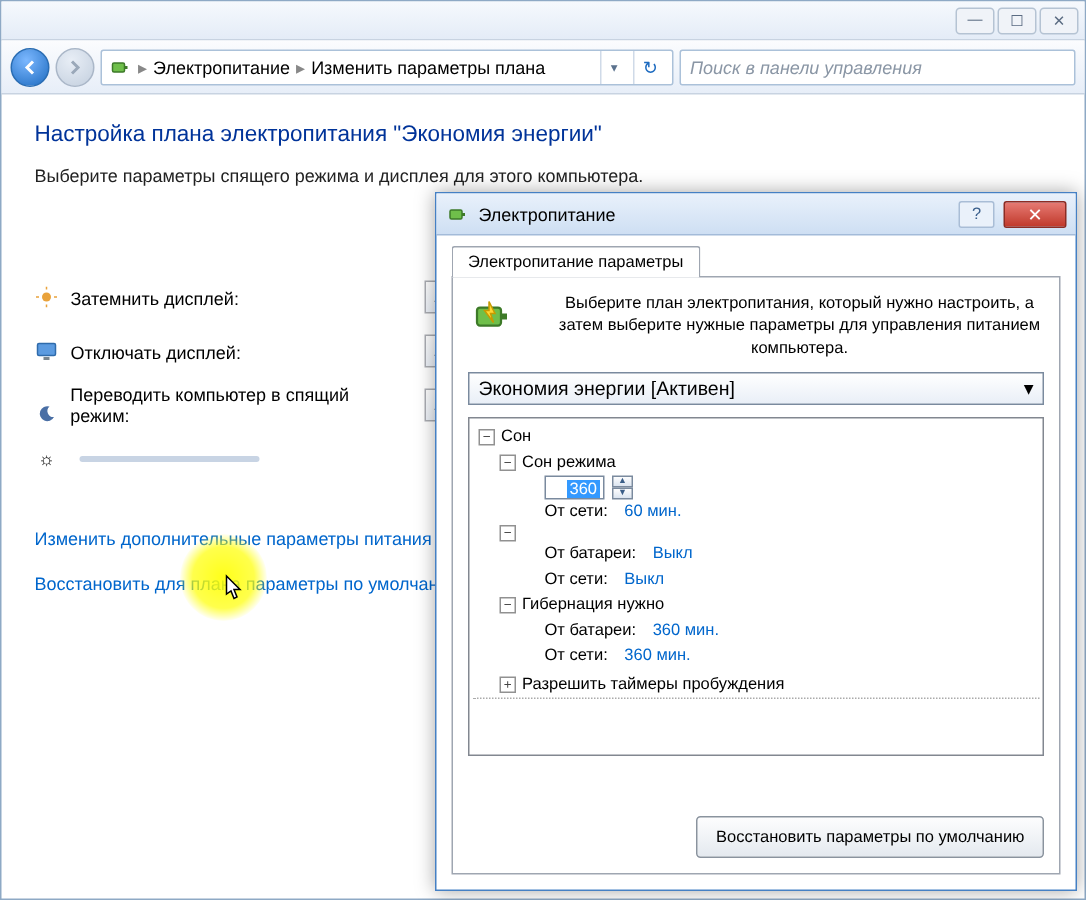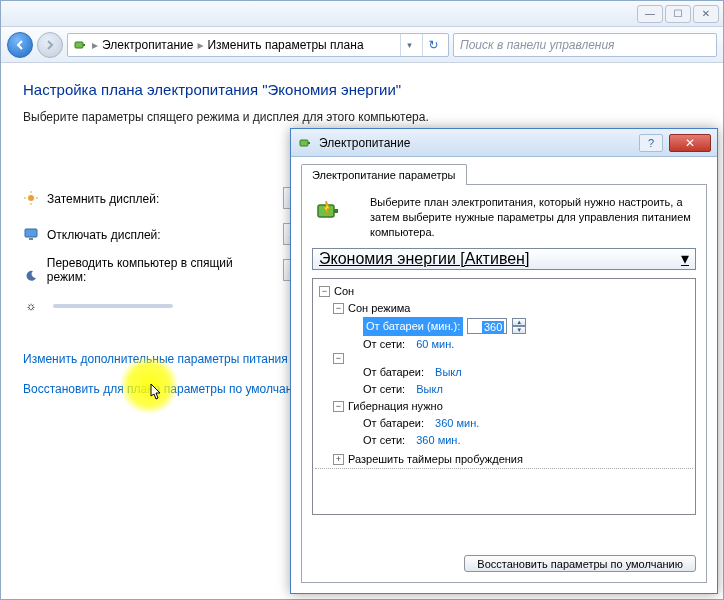--- a/index.html
+++ b/index.html
@@ -35,38 +35,38 @@
 
 .dlg { position: absolute; left: 290px; top: 128px; width: 428px; height: 466px; border: 1px solid #4580c4; box-shadow: 0 0 12px rgba(0,0,0,0.35); background: #fff; }
 .dlg-title { height: 28px; background: linear-gradient(#e9f1fb, #cedff3); display:flex; align-items:center; padding:0 6px; gap:6px; font-size:12px; border-bottom:1px solid #a3bbd9; }
 .dlg-title .spacer { flex:1; }
 .dlg-title .help { width:24px; height:18px; border:1px solid #a9bdd6; background:#eaf1fa; display:flex;align-items:center;justify-content:center; font-size:11px; color:#3a5f8c; border-radius:2px;}
 .dlg-title .close { width:42px; height:18px; background:linear-gradient(#e67a73,#c0392b); border:1px solid #8c2c24; color:#fff; display:flex;align-items:center;justify-content:center; font-size:12px; border-radius:2px;}
 .dlg-body { padding: 6px 10px 10px 10px; height:calc(100% - 28px); display:flex; flex-direction:column; }
 .tabs { display:flex; }
 .tab { border:1px solid #9fa6b1; border-bottom:none; background:#fff; padding:4px 10px; font-size:11px; border-radius:2px 2px 0 0; position:relative; top:1px; z-index:2;}
 .tabpane { border:1px solid #9fa6b1; flex:1; background:#fff; padding:10px; display:flex; flex-direction:column; gap:8px; }
-.intro { display:flex; gap:26px; font-size:11px; line-height:1.35; }
+.intro { display:flex; gap:26px; font-size:11px; line-height:1.35;text-align:center; }
 .intro .bicon { width:32px; height:32px; flex-shrink:0; }
-.combo { height:22px; border:1px solid #7a8a9e; background:linear-gradient(#fff,#e9eff7); font-size:16px; display:flex; align-items:center; justify-content:space-between; padding:0 6px;text-decoration:underline;}
+.combo { height:22px; border:1px solid #7a8a9e; background:linear-gradient(#fff,#e9eff7); font-size:13px; display:flex; align-items:center; justify-content:space-between; padding:0 6px;}
 .tree-wrap { border:1px solid #828790; flex:1; overflow:hidden; position:relative; }
 .tree { font-size:11px; padding:4px 2px; line-height:1.55; }
 .tree .node { display:flex; align-items:center; gap:4px; padding-left:4px; white-space:nowrap;}
 .tree .tw { width:11px; height:11px; border:1px solid #919191; display:inline-flex; align-items:center; justify-content:center; font-size:9px; line-height:1; color:#444; background:#fff;}
 .tree .ind1 { padding-left: 18px; }
 .tree .ind2 { padding-left: 48px; }
 .tree .sel { background:#3399ff; color:#fff; padding:1px 3px; }
 .tree .spin { display:inline-block; width:40px; height:16px; border:1px solid #7a8a9e; background:#fff; text-align:right; padding:0 2px; font-size:11px; }
 .tree .spinval { background:#3399ff; color:#fff; padding:0 2px;}
 .tree .spin-btns { display:inline-flex; flex-direction:column; vertical-align:middle; margin-left:1px;}
 .tree .spin-btns span { width:14px; height:8px; border:1px solid #7a8a9e; background:linear-gradient(#fdfdfe,#dce5f0); font-size:6px; line-height:6px; text-align:center; color:#3b5e88;}
 .tree .link { color:#0066cc; }
 .dotted { border-bottom:1px dotted #aaa; margin-top:2px;}
 .restore-row { display:flex; justify-content:flex-end; padding-top:8px;}
-.btn { height:17px; border:1px solid #8a939e; background:linear-gradient(#fdfdfe,#e4e9ef); font-size:11px; padding:0 12px; border-radius:3px; display:inline-flex; align-items:center; justify-content:center;margin-top:24px;}
+.btn { height:28px; border:1px solid #8a939e; background:linear-gradient(#fdfdfe,#e4e9ef); font-size:11px; padding:0 12px; border-radius:3px; display:inline-flex; align-items:center; justify-content:center;margin-top:24px;}
 .btn.default { border:1px solid #3c7fb1; box-shadow:0 0 0 1px #a8d6ff inset;}
 .dlg-buttons { display:flex; justify-content:flex-end; gap:8px; padding:8px 10px; border-top:1px solid #d0d6de; background:#f0f0f0;}
 </style>
 </head>
 <body>
 
 <div class="win">
   <div class="titlebar">
     <div class="tb-btn">—</div>
     <div class="tb-btn">☐</div>
@@ -203,21 +203,20 @@
         <div class="tree">
           <div class="node">
               <span class="tw">−</span>
               <span>Сон</span>
             </div>
           <div class="node ind1">
               <span class="tw">−</span>
               <span>Сон режима</span>
             </div>
           <div class="node ind2">
-            <span class="sel">От батареи (мин.):</span>
             <span class="spin"><span class="spinval">360</span></span>
             <span class="spin-btns">
                 <span>▲</span>
                 <span>▼</span>
               </span>
           </div>
           <div class="node ind2"><span>От сети:</span>&nbsp;<span class="link">60 мин.</span></div>
           <div class="node ind1">
               <span class="tw">−</span>
             </div>

